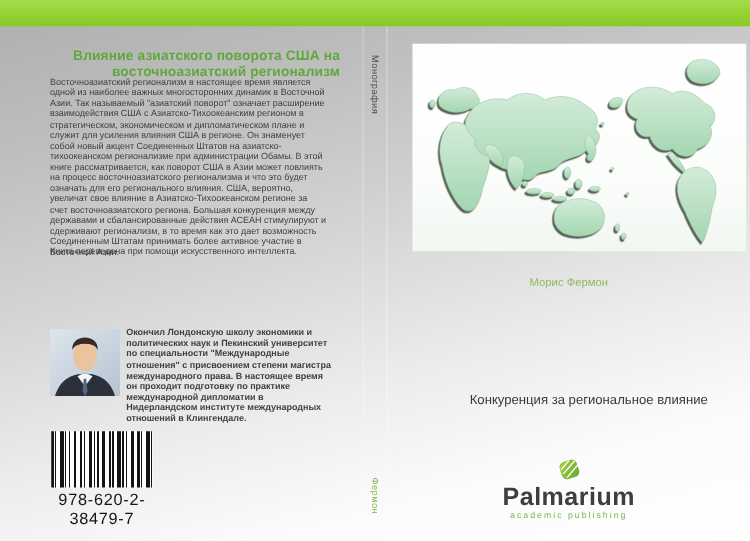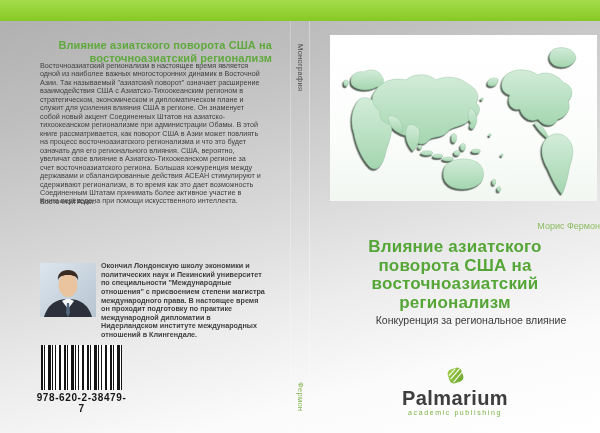--- a/index.html
+++ b/index.html
@@ -23,34 +23,34 @@
   .photo{position:absolute;left:0;top:1px;width:56px;height:54px;overflow:hidden;}
   .bio{position:absolute;left:61px;top:0;width:168px;margin:0;
     font-size:7.2px;line-height:1.2;color:#3f3f3f;font-weight:bold;}
   .barcode{position:absolute;left:41px;top:345px;width:95px;}
   .bars{width:81px;height:45px;background:
     repeating-linear-gradient(90deg,
       #141414 0 2px,#fff 2px 3px,#141414 3px 4px,#fff 4px 7px,
       #141414 7px 10px,#fff 10px 11px,#141414 11px 12px,#fff 12px 14px,
       #141414 14px 15px,#fff 15px 18px,#141414 18px 20px,#fff 20px 23px);}
   .isbn{width:95px;margin-left:-7px;margin-top:2px;text-align:center;
-    font-size:10px;font-weight:bold;letter-spacing:.6px;color:#161616;}
+    font-size:13px;font-weight:normal;letter-spacing:.6px;color:#161616;}
   
   .spine{position:absolute;left:290px;top:21px;width:20px;height:412px;
     border-left:1px solid rgba(255,255,255,.25);border-right:1px solid rgba(255,255,255,.35);}
   .spine-top{position:absolute;top:23px;left:50%;transform:translateX(-50%);
     writing-mode:vertical-rl;font-size:7.5px;color:#4b4b4b;letter-spacing:.3px;}
   .spine-bottom{position:absolute;bottom:22px;left:50%;transform:translateX(-50%);
     writing-mode:vertical-rl;font-size:7.5px;color:#82b551;letter-spacing:.3px;}
   
   .front{position:absolute;left:310px;top:21px;width:290px;height:412px;}
   .map-panel{position:absolute;left:20px;top:14px;width:267px;height:166px;
     background:linear-gradient(180deg,#ffffff 0%,#fbfdfb 60%,#f2f7f2 100%);}
   .map-panel svg{display:block;width:100%;height:100%;}
-  .front-author{position:absolute;left:0;top:200px;width:290px;text-align:right;
+  .front-author{position:absolute;left:0;top:200px;width:290px;text-align:center;
     font-size:9px;color:#8cbb5e;}
   .front-title{position:absolute;left:0;top:217px;width:290px;margin:0;text-align:center;
     font-size:17px;font-weight:bold;color:#55a637;line-height:1.1;letter-spacing:.2px;}
   .front-subtitle{position:absolute;left:16px;top:293px;width:290px;text-align:center;
     font-size:10.5px;color:#3a3a3a;}
   .logo{position:absolute;left:0;top:343px;width:290px;text-align:center;}
   .leaf{display:block;margin:0 auto 1px auto;width:23px;height:23px;}
   .logo-name{font-size:20px;font-weight:bold;color:#3e3e3e;letter-spacing:.4px;line-height:1;}
   .logo-tag{font-size:7px;color:#79b345;letter-spacing:1.6px;margin-top:1px;}
 </style>
@@ -152,24 +152,20 @@
 
           <ellipse cx="160" cy="100" rx="1.2" ry="1.2"></ellipse>
           <ellipse cx="172" cy="120" rx="1.2" ry="1.2"></ellipse>
           <ellipse cx="152" cy="64" rx="1.4" ry="1.2"></ellipse>
         </g>
       </svg>
     </div>
 
     <div class="front-author">Морис Фермон</div>
 
-    <h2 class="front-title"><span>Влияние азиатского</span><br>
-      <span>поворота США на</span><br>
-      <span>восточноазиатский</span><br>
-      <span>регионализм</span></h2>
 
     <div class="front-subtitle">Конкуренция за региональное влияние</div>
 
     <div class="logo">
       <svg class="leaf" viewBox="0 0 24 24" xmlns="http://www.w3.org/2000/svg">
         <defs>
           <linearGradient id="lg" x1="0" y1="0" x2="1" y2="1">
             <stop offset="0" stop-color="#a5d14c"></stop>
               <stop offset="1" stop-color="#6aa52e"></stop>
           </linearGradient>

